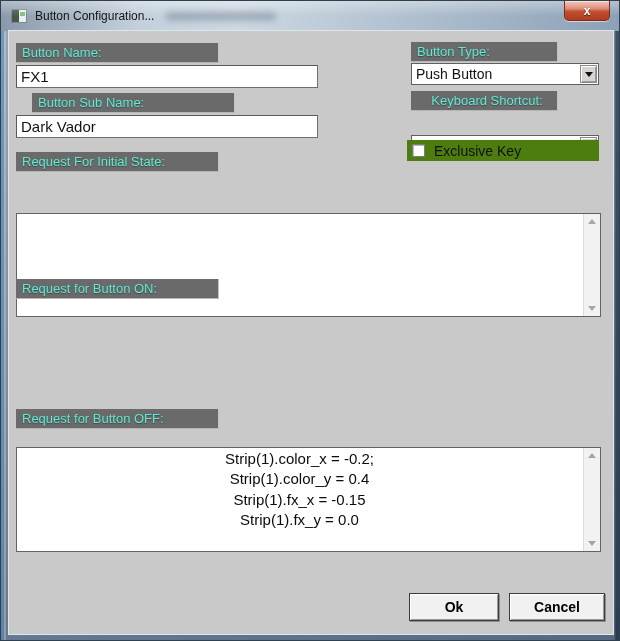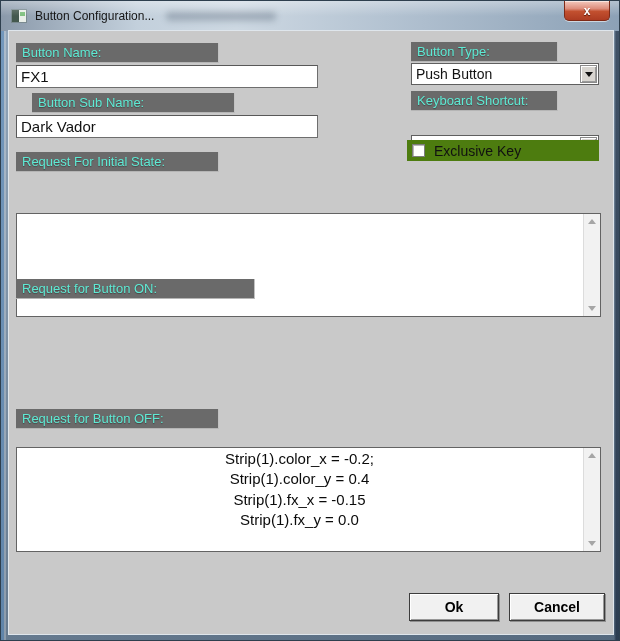--- a/index.html
+++ b/index.html
@@ -129,21 +129,21 @@
     <input class="abs text-input" style="left: 7px; top: 84px; width: 302px;" value="Dark Vador">
 
     <div class="abs label-bar" style="left:402px;top:11px;width:147px;">Button Type:</div>
     <div class="abs combo" style="left:402px;top:32px;width:188px;">
       <span class="combo-value">Push Button</span>
       <span class="combo-btn">
         <span class="tri-down-black"></span>
       </span>
     </div>
 
-    <div class="abs label-bar" style="left:402px;top:60px;width:147px;">Keyboard Shortcut:</div>
+    <div class="abs label-bar" style="left:402px;top:60px;width:147px;text-align:center;">Keyboard Shortcut:</div>
     <div class="abs combo" style="left:402px;top:82px;width:188px;">
       <span class="combo-value">ALT+ T key</span>
       <span class="combo-btn">
         <span class="tri-down-black"></span>
       </span>
     </div>
 
     <div class="abs check-strip" style="left:398px;top:109px;width:192px;height:21px;">
       <span class="checkbox"></span>
       <span class="check-label">Exclusive Key</span>
@@ -151,21 +151,21 @@
 
     <div class="abs label-bar" style="left:7px;top:121px;width:203px;">Request For Initial State:</div>
     <div class="abs textbox" style="left:7px;top:138px;width:585px;height:104px;">
       <div class="textbox-content"></div>
       <div class="vscroll">
         <span class="scroll-arrow up tri-up"></span>
         <span class="scroll-arrow down tri-down"></span>
       </div>
     </div>
 
-    <div class="abs label-bar" style="left:7px;top:248px;width:239px;">Request for Button ON:</div>
+    <div class="abs label-bar" style="left:7px;top:248px;width:203px;">Request for Button ON:</div>
     <div class="abs textbox" style="left:7px;top:268px;width:585px;height:105px;text-align:center;">
       <div class="textbox-content">Strip(1).color_x = -0.2;
 Strip(1).color_y = 0.4
 Strip(1).fx_x = -0.15
 Strip(1).fx_y = 0.0</div>
       <div class="vscroll">
         <span class="scroll-arrow up tri-up"></span>
         <span class="scroll-arrow down tri-down"></span>
       </div>
     </div>

